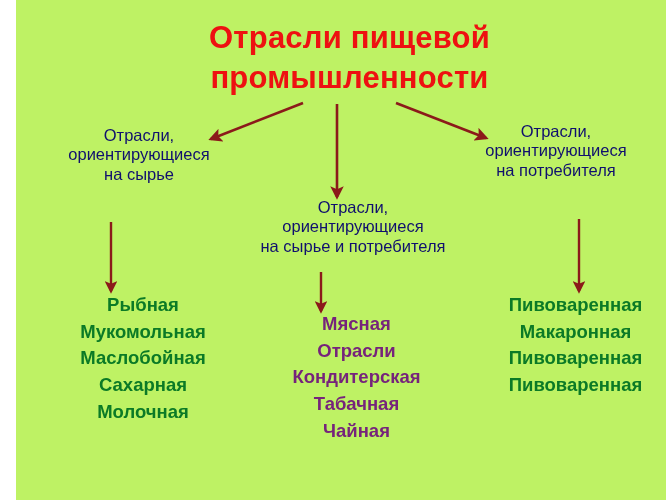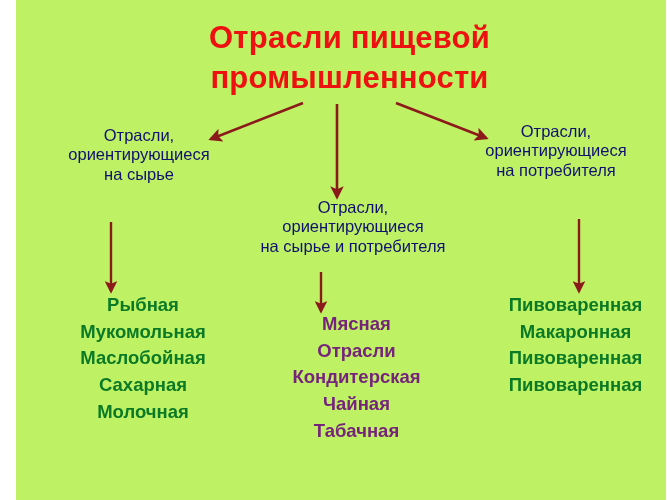--- a/index.html
+++ b/index.html
@@ -143,22 +143,22 @@
       <li>Мукомольная</li>
       <li>Маслобойная</li>
       <li>Сахарная</li>
       <li>Молочная</li>
     </ul>
 
   <ul class="industry-list" id="list-mixed">
       <li>Мясная</li>
       <li>Отрасли</li>
       <li>Кондитерская</li>
+      <li>Табачная</li>
       <li>Чайная</li>
-      <li>Табачная</li>
     </ul>
 
   <ul class="industry-list" id="list-consumer">
       <li>Пивоваренная</li>
       <li>Макаронная</li>
       <li>Пивоваренная</li>
       <li>Пивоваренная</li>
     </ul>
 
 </div>

